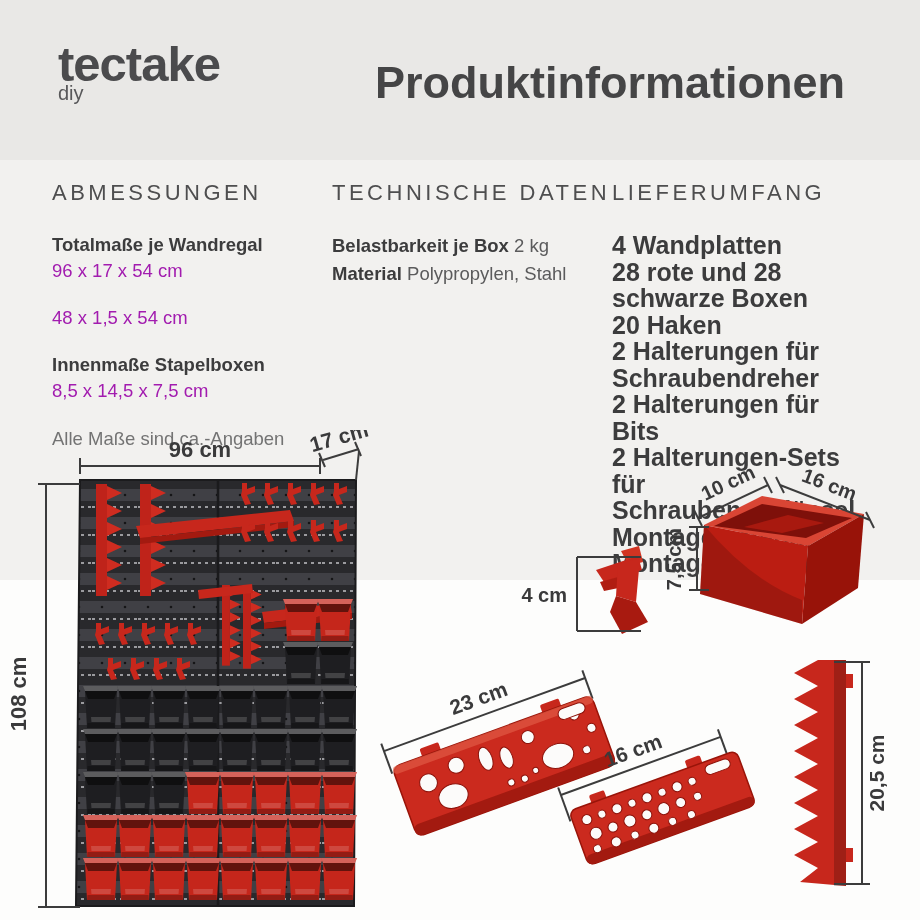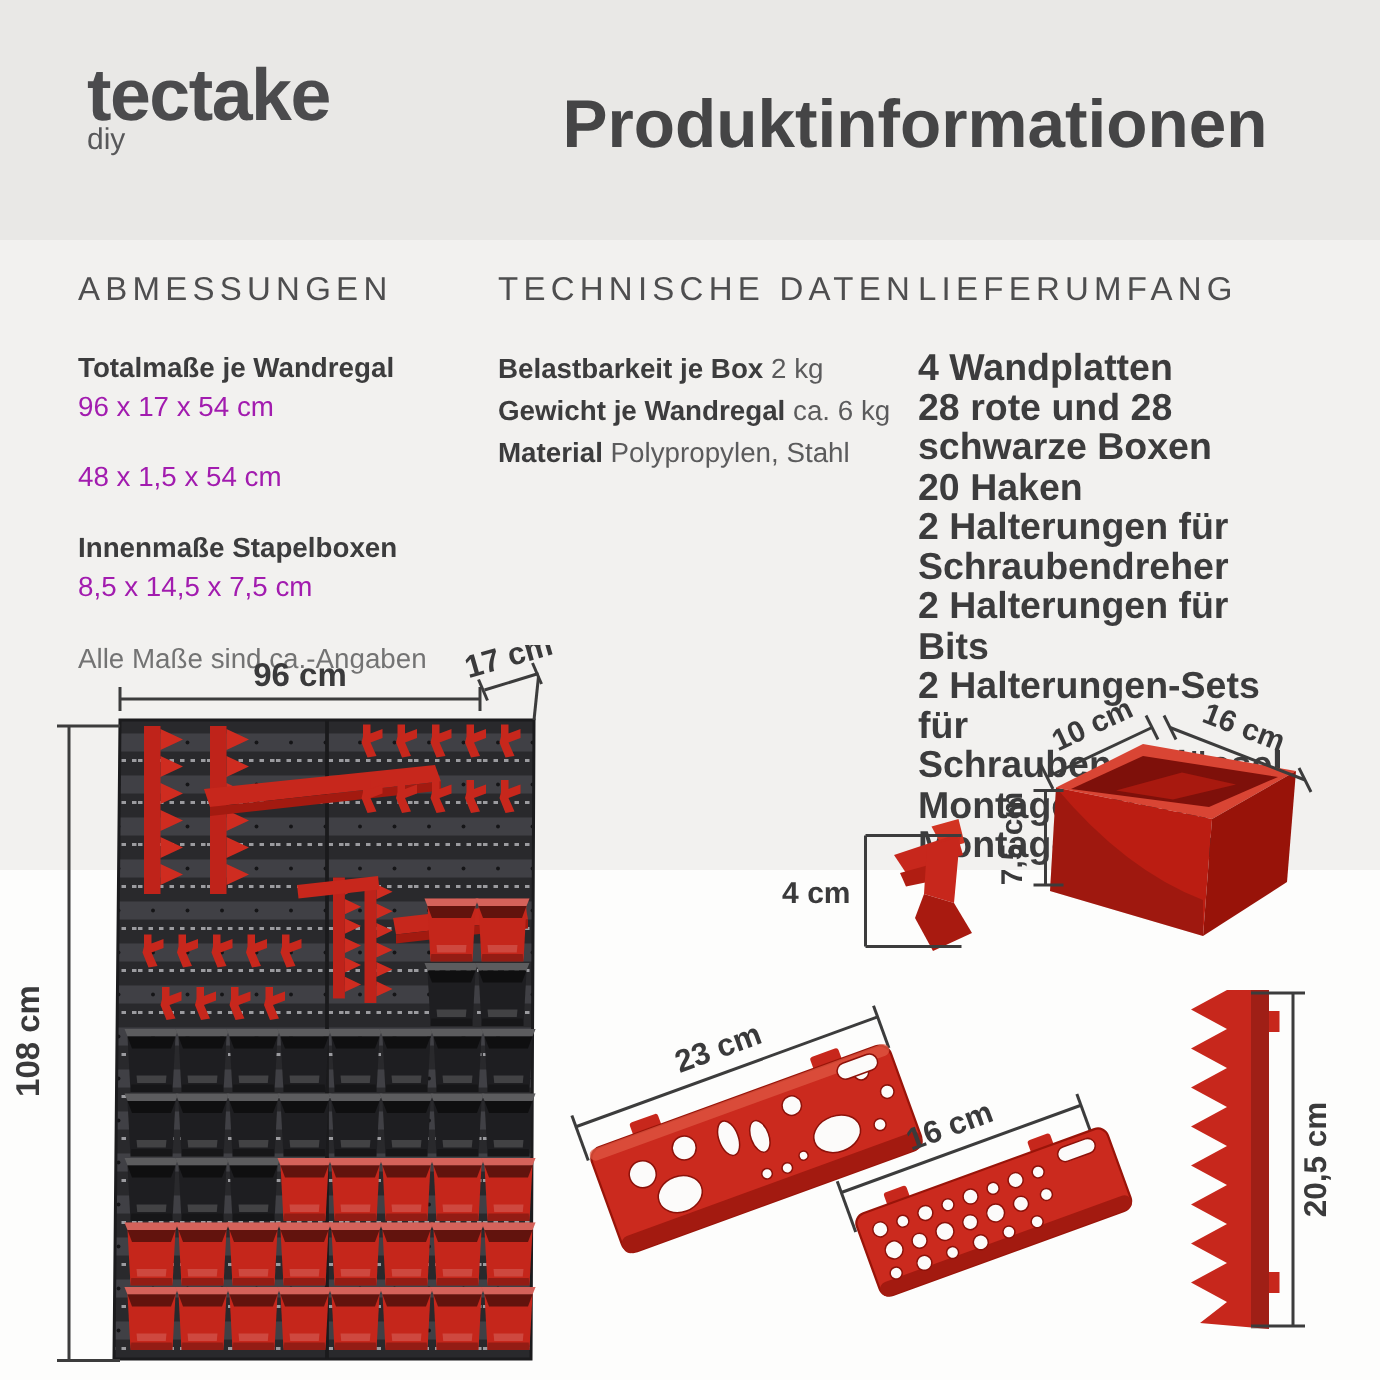--- a/index.html
+++ b/index.html
@@ -59,21 +59,20 @@
     <div class="dim-item">
       <div class="lbl">Innenmaße Stapelboxen</div>
       <div class="val">8,5 x 14,5 x 7,5 cm</div>
     </div>
     <div class="note">Alle Maße sind ca.-Angaben</div>
   </div>
 
   <div class="col col-2">
     <h2>TECHNISCHE DATEN</h2>
     <div class="tech-row"><span class="lbl">Belastbarkeit je Box</span> <span>2 kg</span></div>
-    <div class="tech-row"><span class="lbl">Gewicht je Wandregal</span> <span>ca. 6 kg</span></div>
     <div class="tech-row"><span class="lbl">Material</span> <span>Polypropylen, Stahl</span></div>
   </div>
 
   <div class="col col-3">
     <h2>LIEFERUMFANG</h2>
     <div class="scope-item">4 Wandplatten</div>
     <div class="scope-item">28 rote und 28 schwarze Boxen</div>
     <div class="scope-item">20 Haken</div>
     <div class="scope-item">2 Halterungen für Schraubendreher</div>
     <div class="scope-item">2 Halterungen für Bits</div>

